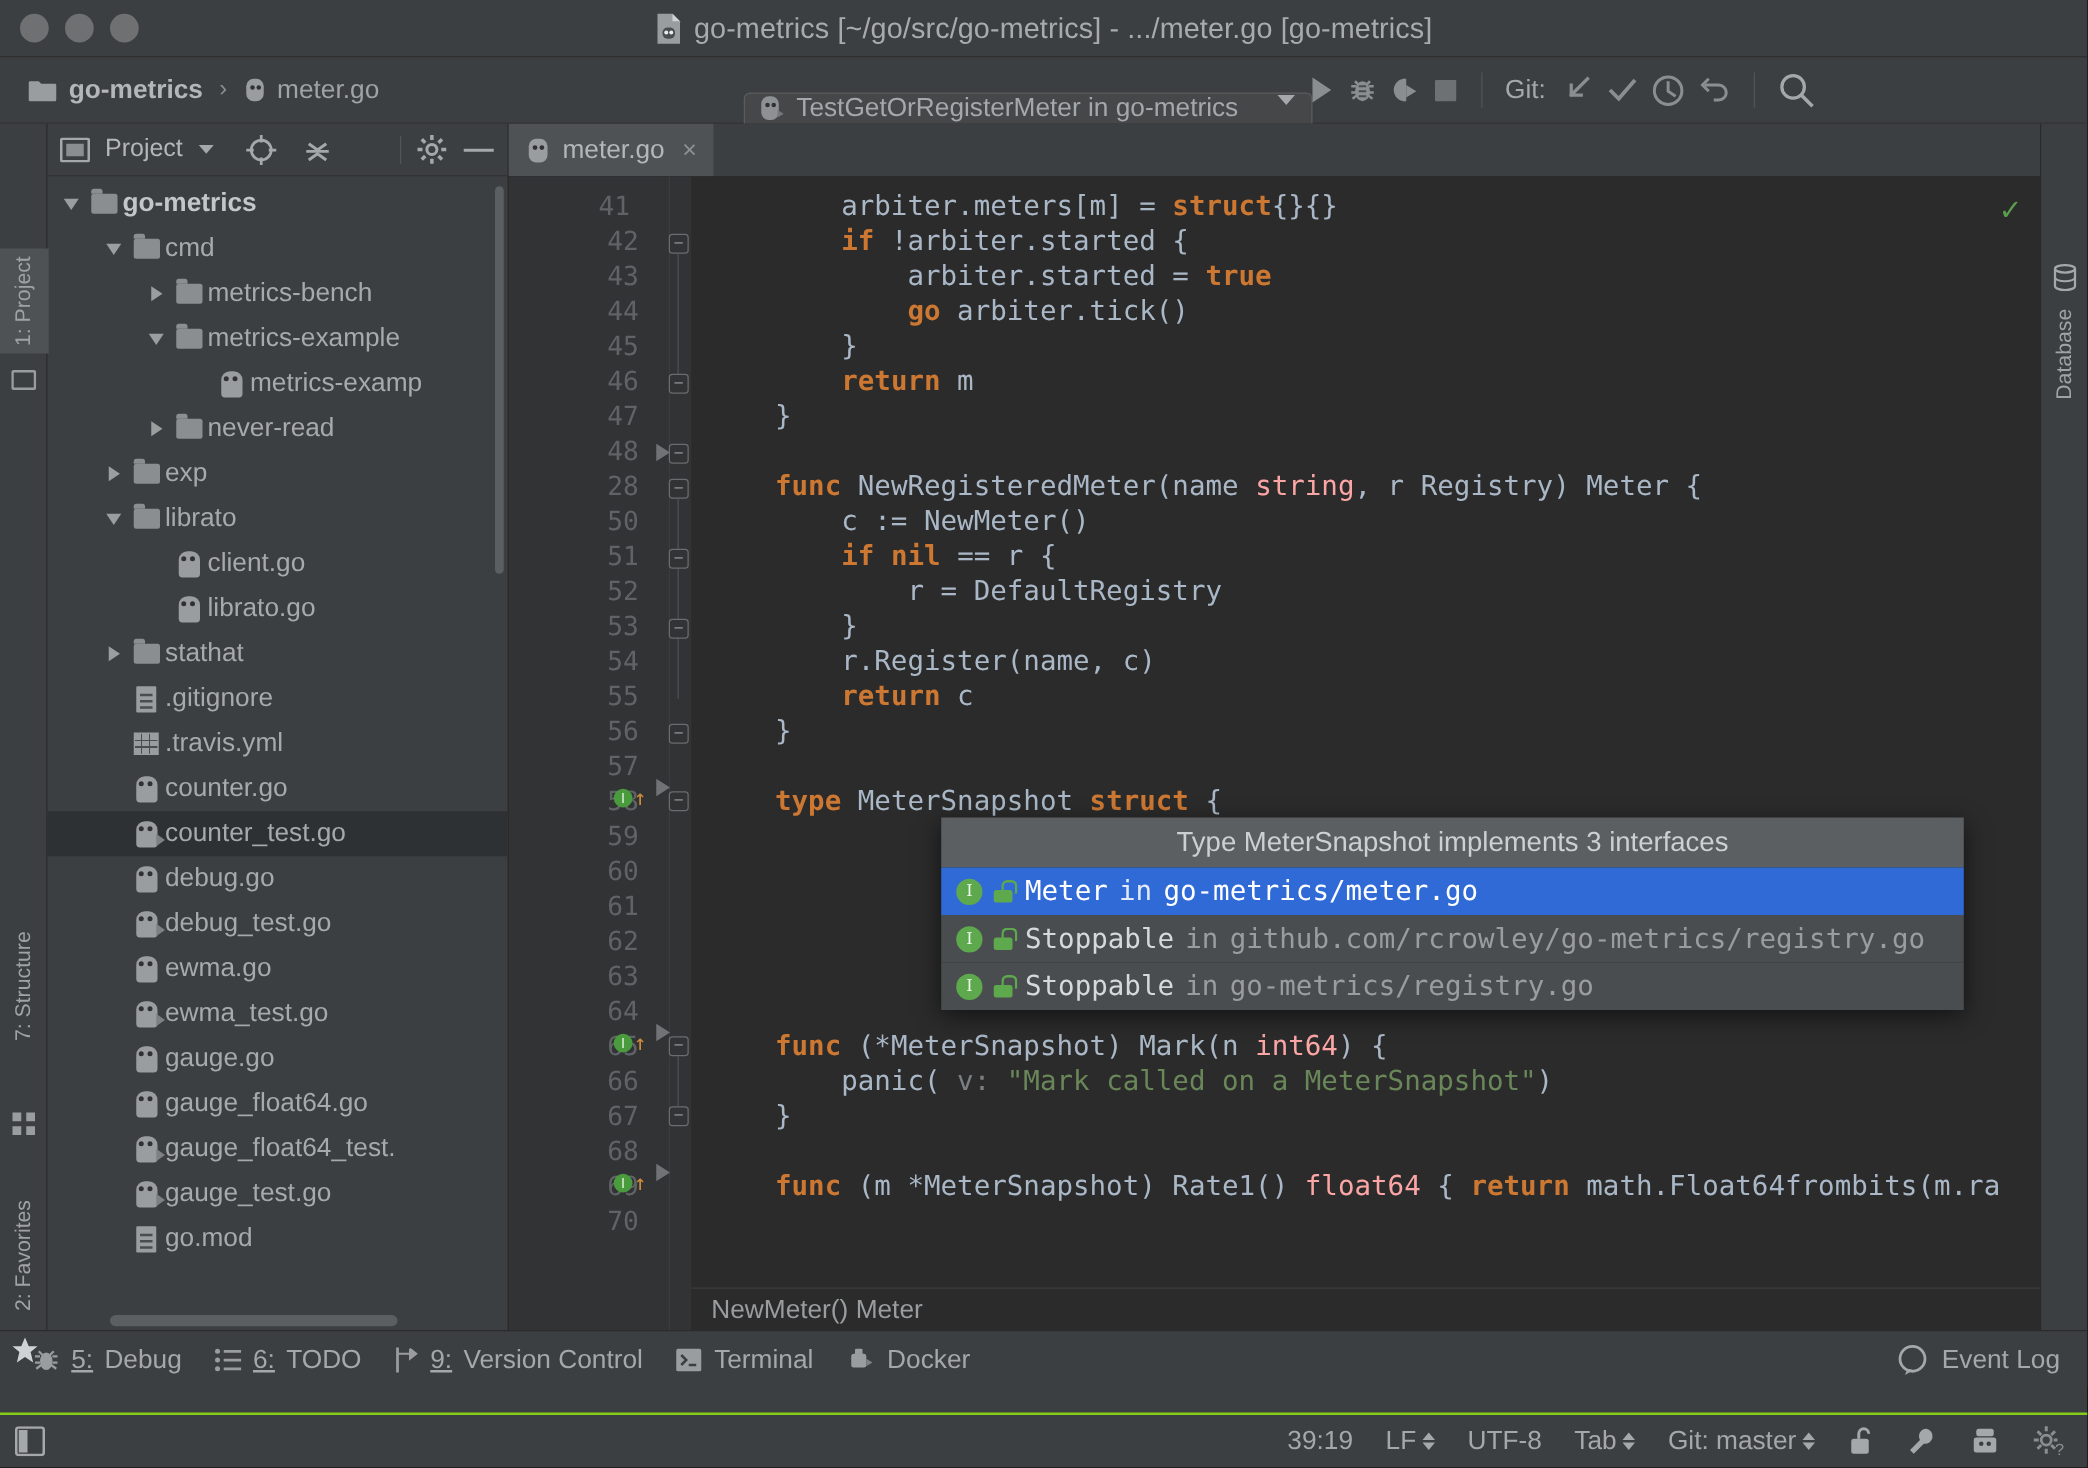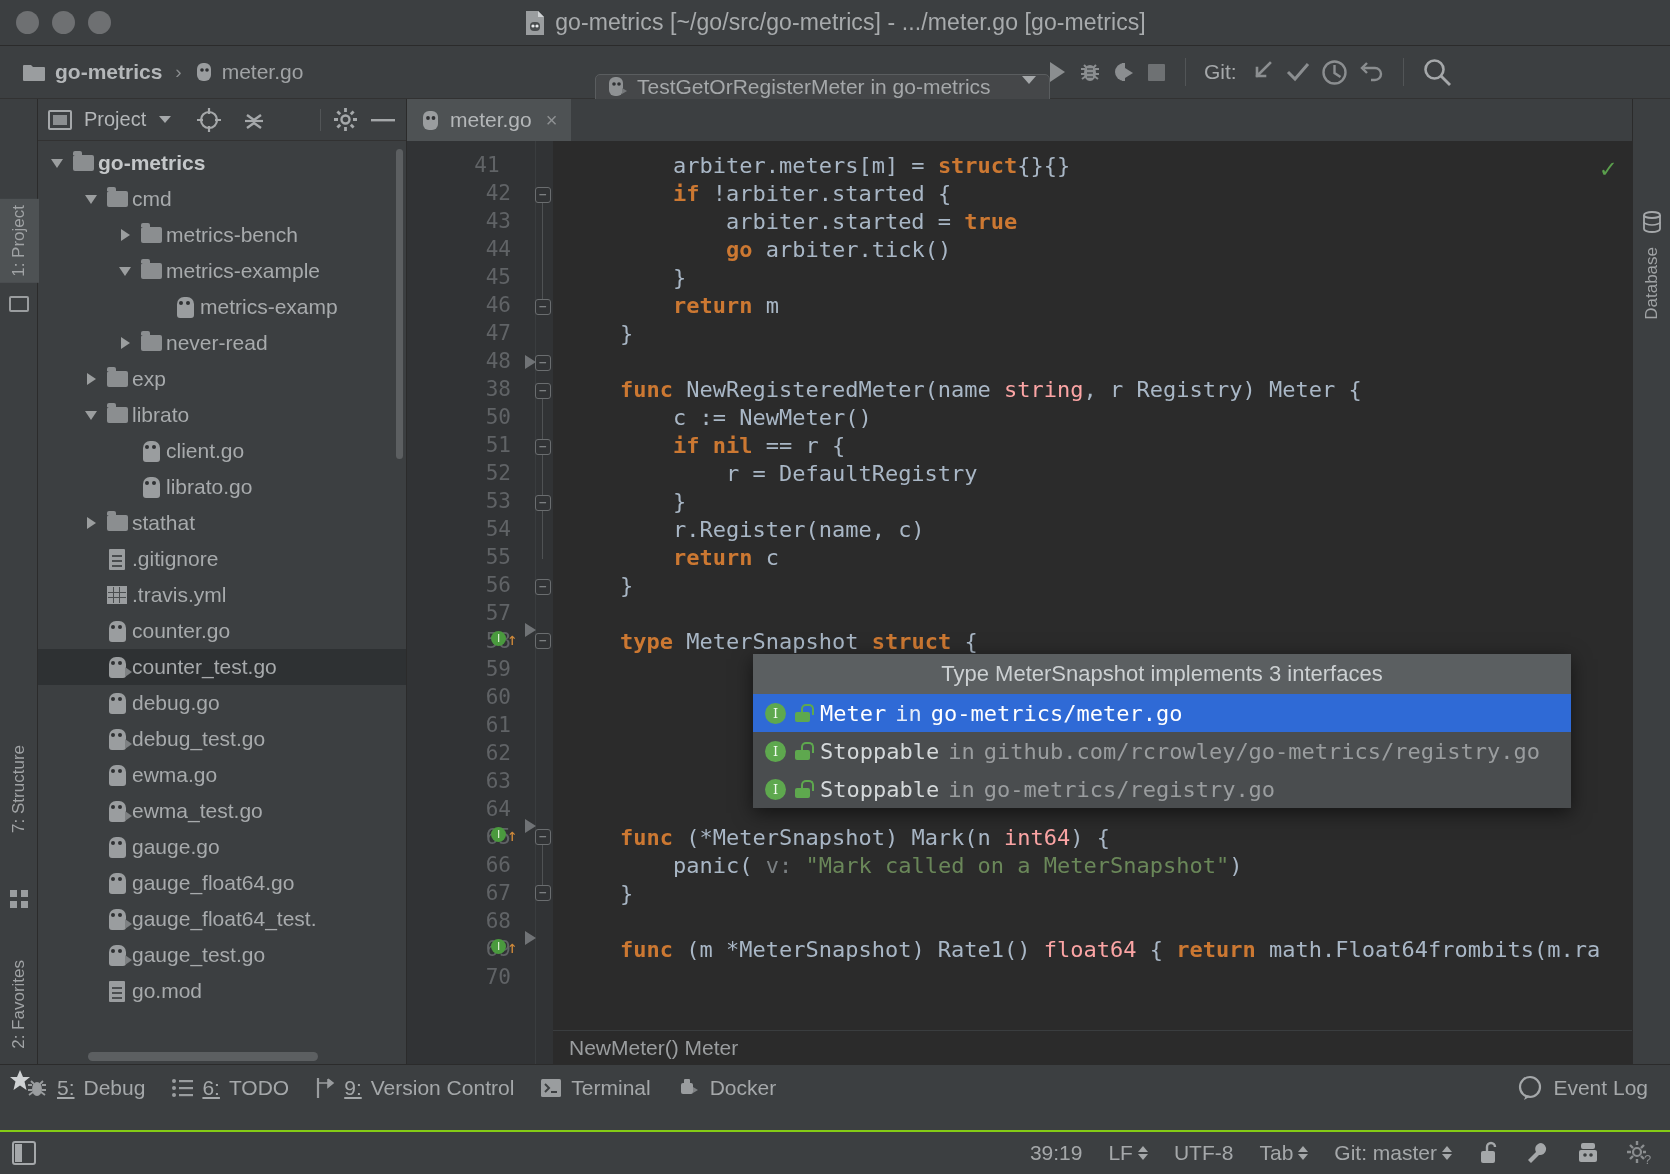--- a/index.html
+++ b/index.html
@@ -736,36 +736,36 @@
           <span>meter.go</span>
           <span class="etab-close">×</span>
         </div>
         <div class="tab-right-fill"></div>
       </div>
 
       <div class="editor">
         <div class="gutter"></div>
         <div class="gutter-split"></div>
         <div id="code-lines">
-            <div class="lnum" style="top: 12px; left: 52px; text-align: center;">41</div>
+            <div class="lnum" style="top: 12px; left: 41px;">41</div>
             <div class="code" style="top: 12px; left: 160px;">        arbiter.meters[m] = <span class="kw">struct</span>{}{}</div>
             <div class="lnum" style="top: 40px; left: 48px;">42</div>
             <div class="code" style="top: 40px; left: 160px;">        <span class="kw">if</span> !arbiter.started {</div>
             <div class="lnum" style="top: 68px; left: 48px;">43</div>
             <div class="code" style="top: 68px; left: 160px;">            arbiter.started = <span class="kw">true</span></div>
             <div class="lnum" style="top: 96px; left: 48px;">44</div>
             <div class="code" style="top: 96px; left: 160px;">            <span class="kw">go</span> arbiter.tick()</div>
             <div class="lnum" style="top: 124px; left: 48px;">45</div>
             <div class="code" style="top: 124px; left: 160px;">        }</div>
             <div class="lnum" style="top: 152px; left: 48px;">46</div>
             <div class="code" style="top: 152px; left: 160px;">        <span class="kw">return</span> m</div>
             <div class="lnum" style="top: 180px; left: 48px;">47</div>
             <div class="code" style="top: 180px; left: 160px;">    }</div>
             <div class="lnum" style="top: 208px; left: 48px;">48</div>
-            <div class="lnum" style="top: 236px; left: 48px;">38</div>
+            <div class="lnum" style="top: 236px; left: 48px;">28</div>
             <div class="code" style="top: 236px; left: 160px;">    <span class="kw">func</span> NewRegisteredMeter(name <span class="gray">string</span>, r Registry) Meter {</div>
             <div class="lnum" style="top: 264px; left: 48px;">50</div>
             <div class="code" style="top: 264px; left: 160px;">        c := NewMeter()</div>
             <div class="lnum" style="top: 292px; left: 48px;">51</div>
             <div class="code" style="top: 292px; left: 160px;">        <span class="kw">if</span> <span class="kw">nil</span> == r {</div>
             <div class="lnum" style="top: 320px; left: 48px;">52</div>
             <div class="code" style="top: 320px; left: 160px;">            r = DefaultRegistry</div>
             <div class="lnum" style="top: 348px; left: 48px;">53</div>
             <div class="code" style="top: 348px; left: 160px;">        }</div>
             <div class="lnum" style="top: 376px; left: 48px;">54</div>

